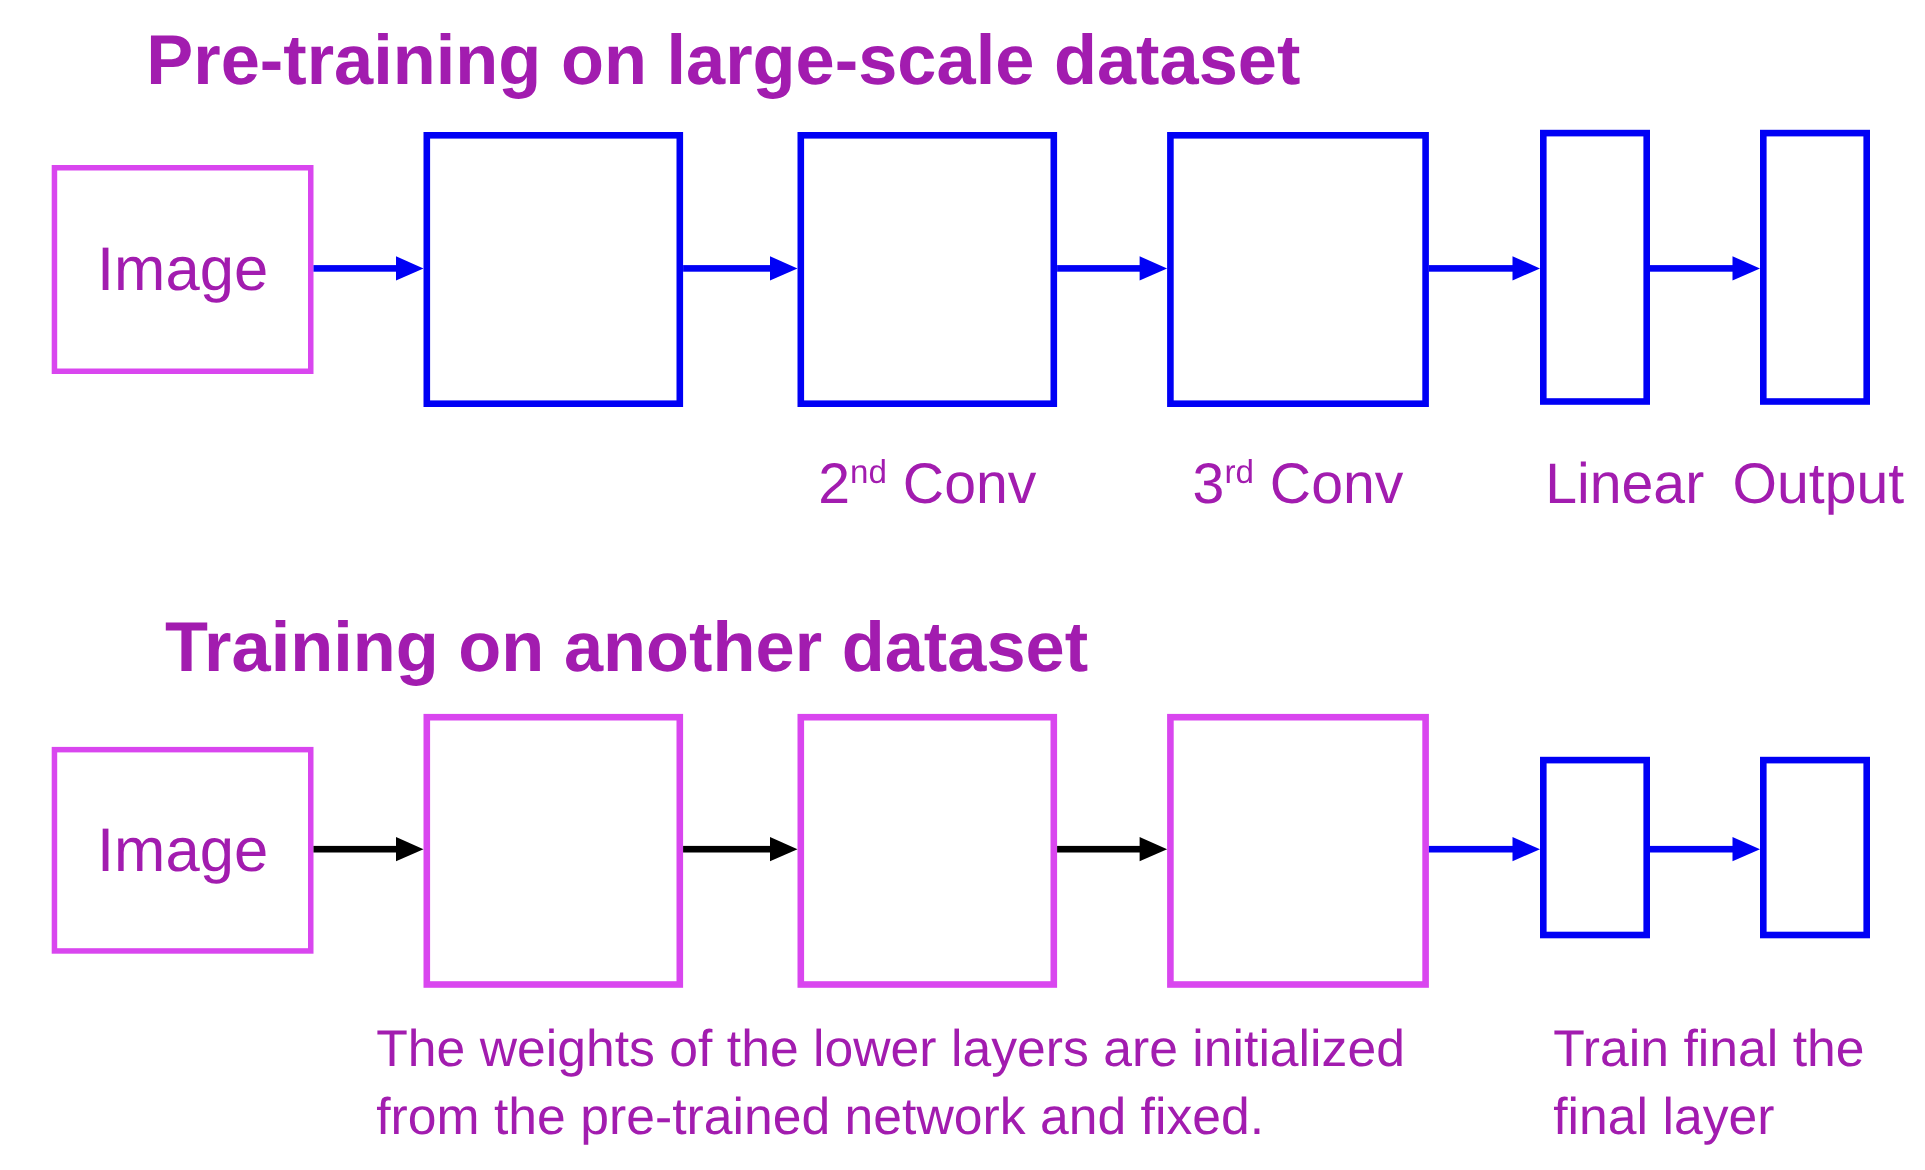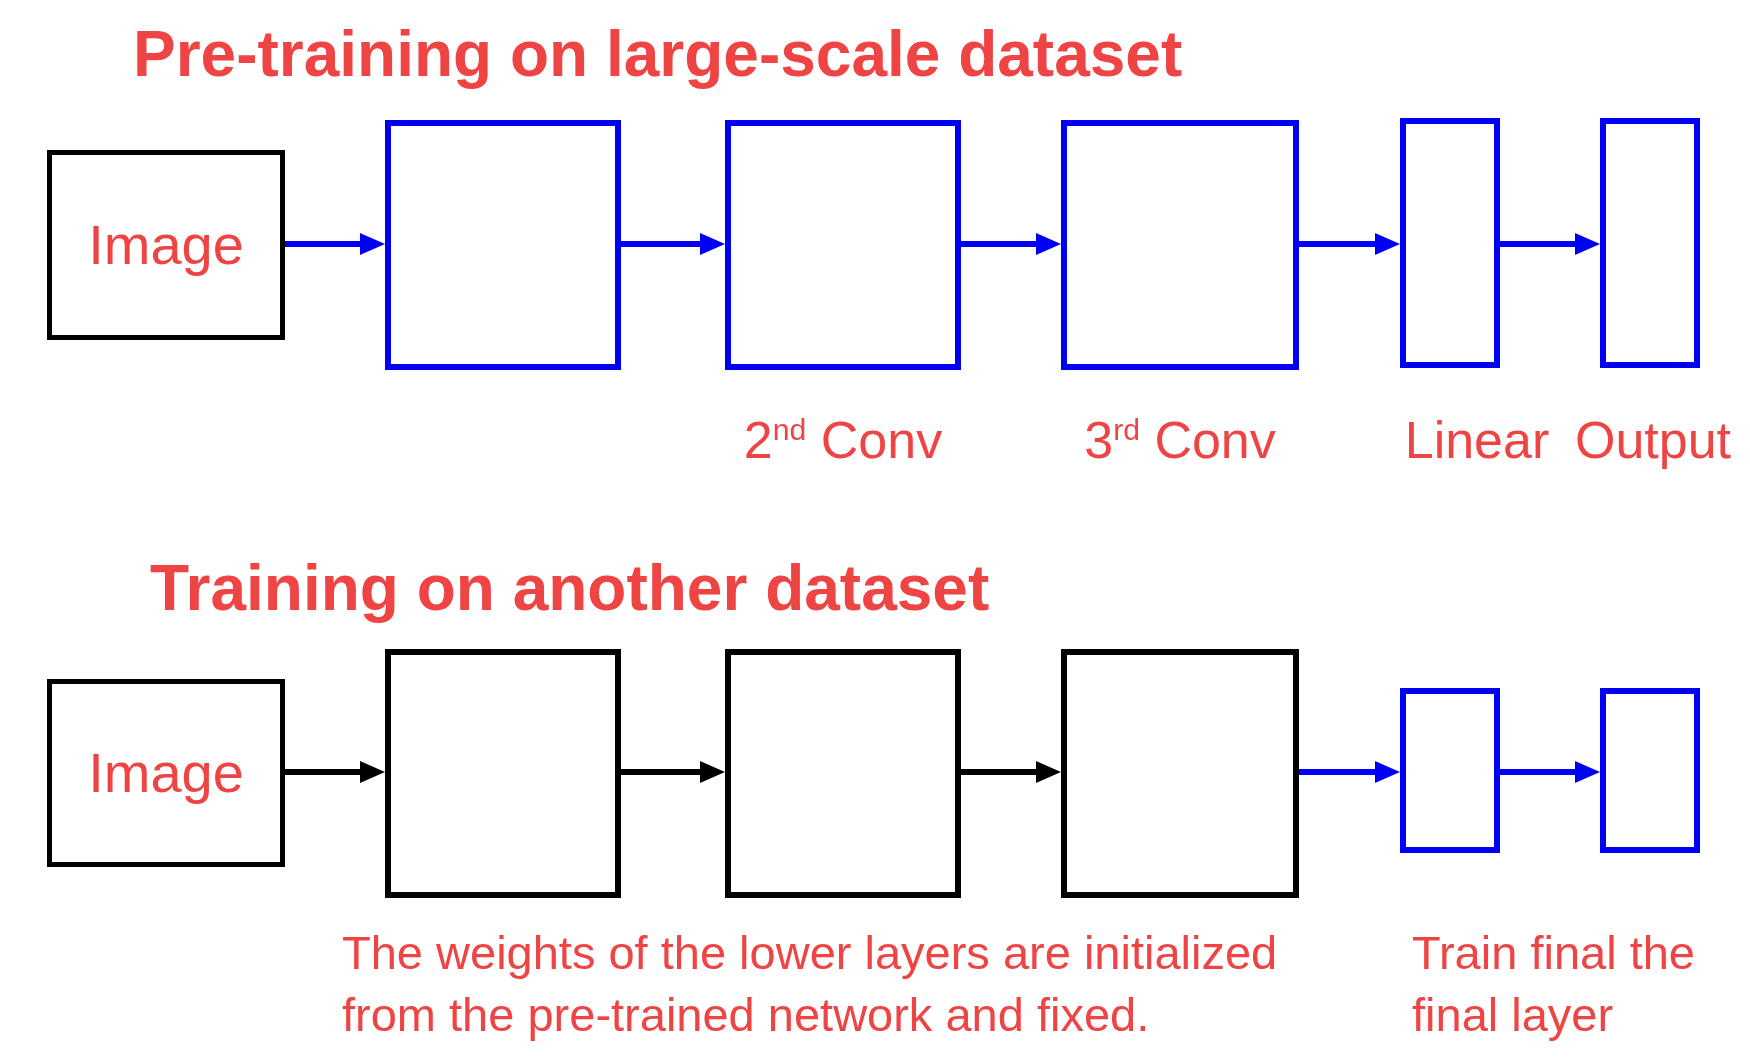--- a/index.html
+++ b/index.html
@@ -1,25 +1,25 @@
 <!DOCTYPE html>
 <html style="--blue: #0000F5;"><head>
 <meta charset="utf-8">
 <style>
   html,body{margin:0;padding:0;background:#fff;}
   .canvas{
     position:relative;width:1750px;height:1064px;background:#fff;overflow:hidden;
-    font-family:"Liberation Sans","DejaVu Sans",sans-serif;color:#ef4444;
+    font-family:"Liberation Sans","DejaVu Sans",sans-serif;color:#a21caf;
   }
   .title{
     position:absolute;margin:0;font-size:64px;font-weight:bold;line-height:1.15;
     white-space:nowrap;letter-spacing:0;
   }
   .box{position:absolute;box-sizing:border-box;background:#fff;display:flex;align-items:center;justify-content:center;}
-  .black-box{border:5px solid #000000;}
+  .black-box{border:5px solid #d946ef;}
   .blue-box{border:6px solid var(--blue);}
   .black-box.thick{border-width:6px;}
   .box-label{font-size:56px;line-height:1;}
   .arrow{position:absolute;height:22px;}
   .arrow .shaft{position:absolute;left:0;right:18px;top:8px;height:6px;}
   .arrow .head{position:absolute;right:0;top:0;width:0;height:0;
     border-top:11px solid transparent;border-bottom:11px solid transparent;border-left:25px solid;}
   .arrow.blue .shaft{background:var(--blue);}
   .arrow.blue .head{border-left-color:var(--blue);}
   .arrow.black .shaft{background:#000;}

